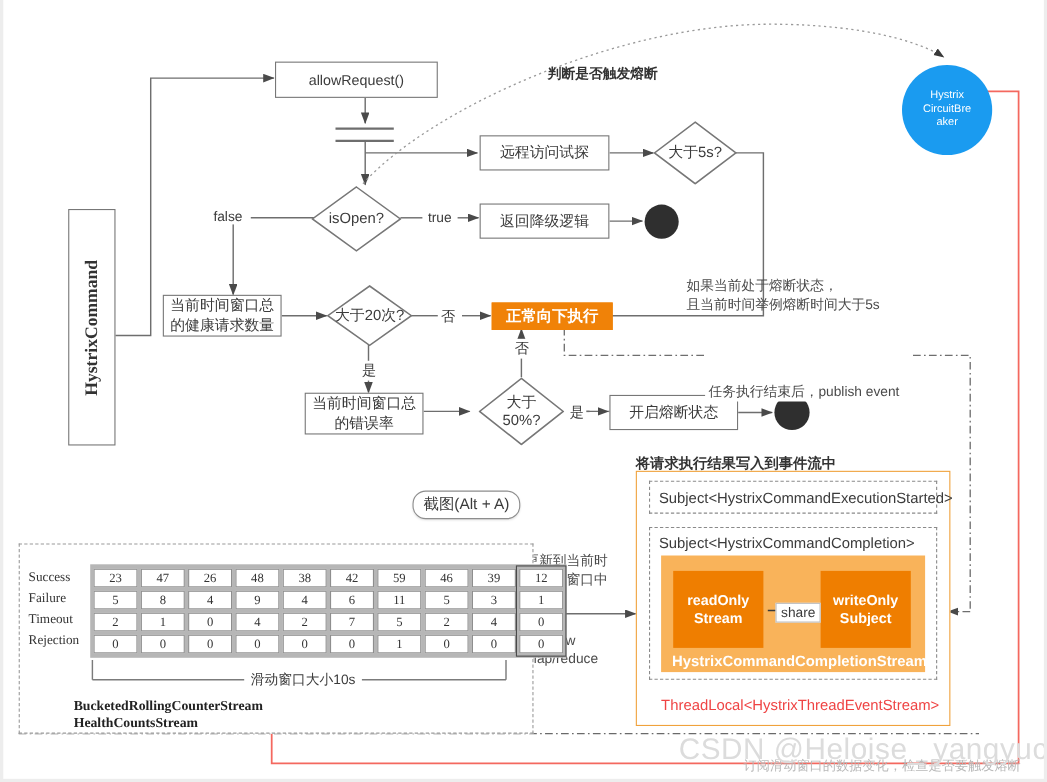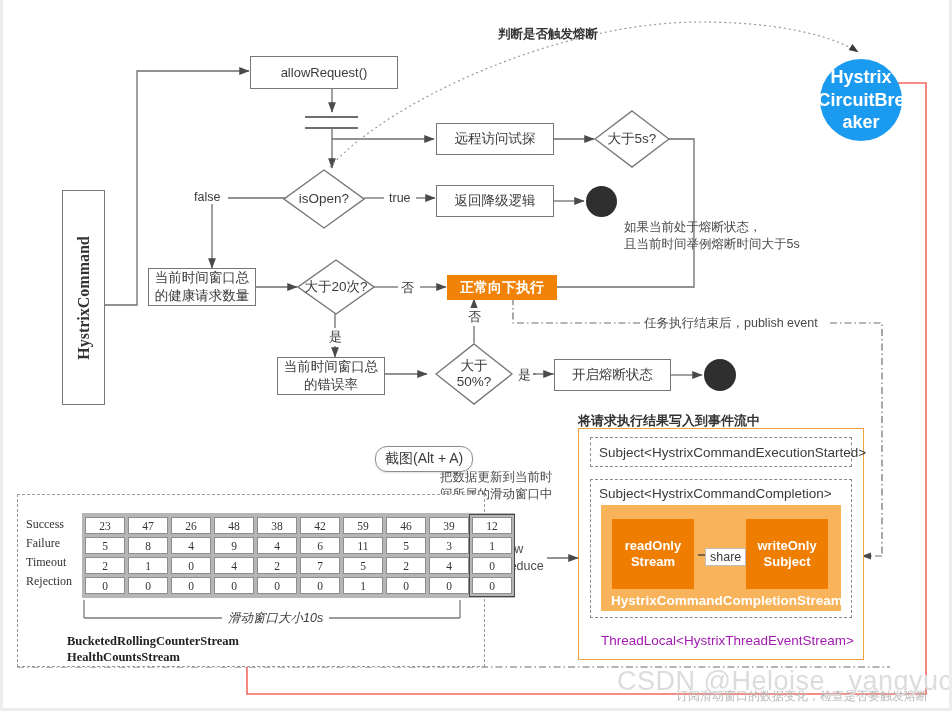--- a/index.html
+++ b/index.html
@@ -15,58 +15,58 @@
   .diamond{position:absolute;}
   .diamond .dlabel{position:absolute;left:0;top:0;width:100%;height:100%;display:flex;align-items:center;
         justify-content:center;text-align:center;font-size:13.5px;color:#3b3b3b;line-height:1.15;}
 
   .orangebox{background:#f08208;border:1px solid #f08208;color:#fff;font-weight:bold;font-size:14px;}
 
   .circlenode{position:absolute;border-radius:50%;background:#2f2f2f;}
 
   .bluecircle{position:absolute;border-radius:50%;background:#1a9bf0;color:#fff;
       display:flex;align-items:center;justify-content:center;text-align:center;
-      font-size:18px;line-height:1.25;font-weight:700;}
+      font-size:10px;line-height:1.25;font-weight:400;}
 
   .edgelabel{position:absolute;font-size:12.5px;color:#3b3b3b;white-space:nowrap;background:#fff;padding:0 2px;}
   .edgelabel.cn{font-size:13px;}
-  .annot{position:absolute;font-size:12.5px;color:#4a4a4a;line-height:1.35;text-align:center;white-space:nowrap;}
+  .annot{position:absolute;font-size:12.5px;color:#4a4a4a;line-height:1.35;text-align:center;white-space:nowrap;margin-top:33px;}
   .annot.bold{font-weight:bold;color:#333;}
 
   .vlabelbox{position:absolute;border:1.5px solid #777;background:#fff;}
   .vlabelbox span{position:absolute;left:50%;top:50%;transform:translate(-50%,-50%) rotate(-90deg);
       white-space:nowrap;font-family:"Liberation Serif","DejaVu Serif",serif;font-weight:bold;font-size:16px;color:#333;}
 
   
   .dashbox{position:absolute;border:1.4px dashed #9a9a9a;background:#fff;box-sizing:border-box;}
   .sw-rowlabels{position:absolute;text-align:left;font-size:12px;color:#333;
      font-family:"Liberation Serif","DejaVu Serif",serif;}
   .sw-rowlabel{height:19px;line-height:19px;}
   .sw-grid{position:absolute;background:#b6b6b6;padding:4px 3px;box-sizing:border-box;display:flex;gap:3px;}
   .sw-col{display:flex;flex-direction:column;gap:3px;}
   .sw-cell{width:38px;height:15px;background:#fff;border:1px solid #8e8e8e;font-size:11.5px;
      color:#333;display:flex;align-items:center;justify-content:center;
      font-family:"Liberation Serif","DejaVu Serif",serif;}
   .sw-col.last{outline:1.6px solid #4a4a4a;outline-offset:2px;}
-  .sw-caption{position:absolute;font-size:12.5px;color:#3b3b3b;background:#fff;padding:0 6px;font-style:italic;}
+  .sw-caption{position:absolute;font-size:12.5px;color:#3b3b3b;background:#fff;padding:0 6px;}
   .streamnames{position:absolute;font-family:"Liberation Serif","DejaVu Serif",serif;font-weight:bold;
      font-size:12.5px;color:#222;line-height:1.3;}
 
   
   .evt-panel{position:absolute;border:1.6px solid #f0a23c;background:#fff;box-sizing:border-box;}
   .evt-sub{position:absolute;border:1.3px dashed #8a8a8a;background:#fff;box-sizing:border-box;
      font-size:13.5px;color:#3b3b3b;display:flex;align-items:flex-start;padding:6px 8px;box-sizing:border-box;}
   .evt-inner{position:absolute;background:#f9b35a;box-sizing:border-box;}
   .evt-chip{position:absolute;background:#ef7e00;color:#fff;font-weight:bold;font-size:13px;
      display:flex;align-items:center;justify-content:center;text-align:center;line-height:1.25;}
   .evt-streamlabel{position:absolute;color:#fff;font-weight:bold;font-size:13.5px;white-space:nowrap;}
   .share-chip{position:absolute;background:#fff;border:1px solid #bdbdbd;font-size:12.5px;color:#3b3b3b;
      padding:1px 4px;}
   .evt-title{position:absolute;font-weight:bold;font-size:13px;color:#333;white-space:nowrap;}
-  .evt-footer{position:absolute;font-size:13.5px;color:#a21caf;white-space:nowrap;}
+  .evt-footer{position:absolute;font-size:13.5px;color:#ef4444;white-space:nowrap;}
 
   
   .shot-tip{position:absolute;border:1.2px solid #8d8d8d;border-radius:12px;background:#fff;
      font-size:14px;color:#3b3b3b;padding:3px 9px;white-space:nowrap;box-shadow:0 1px 2px rgba(0,0,0,.12);}
 
   .watermark{position:absolute;font-size:27px;color:#dcdcdc;white-space:nowrap;letter-spacing:.5px;
      font-family:"Liberation Sans",sans-serif;}
   .sub-note{position:absolute;font-size:12px;color:#b9b9b9;white-space:nowrap;}
   .frame-edge{position:absolute;background:#ededed;}
 </style>

